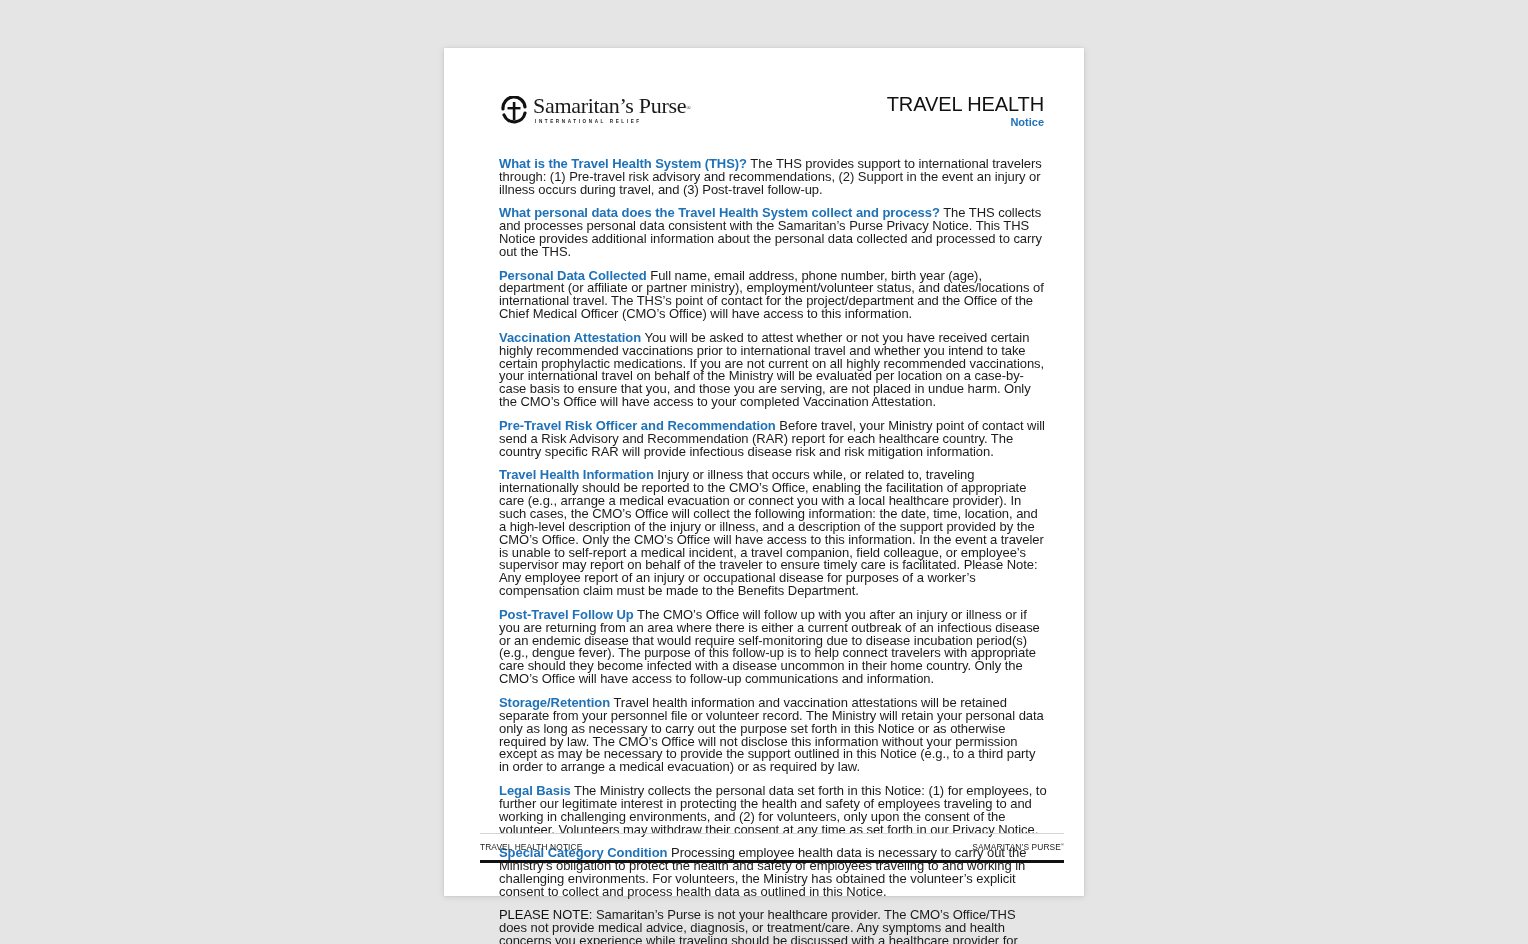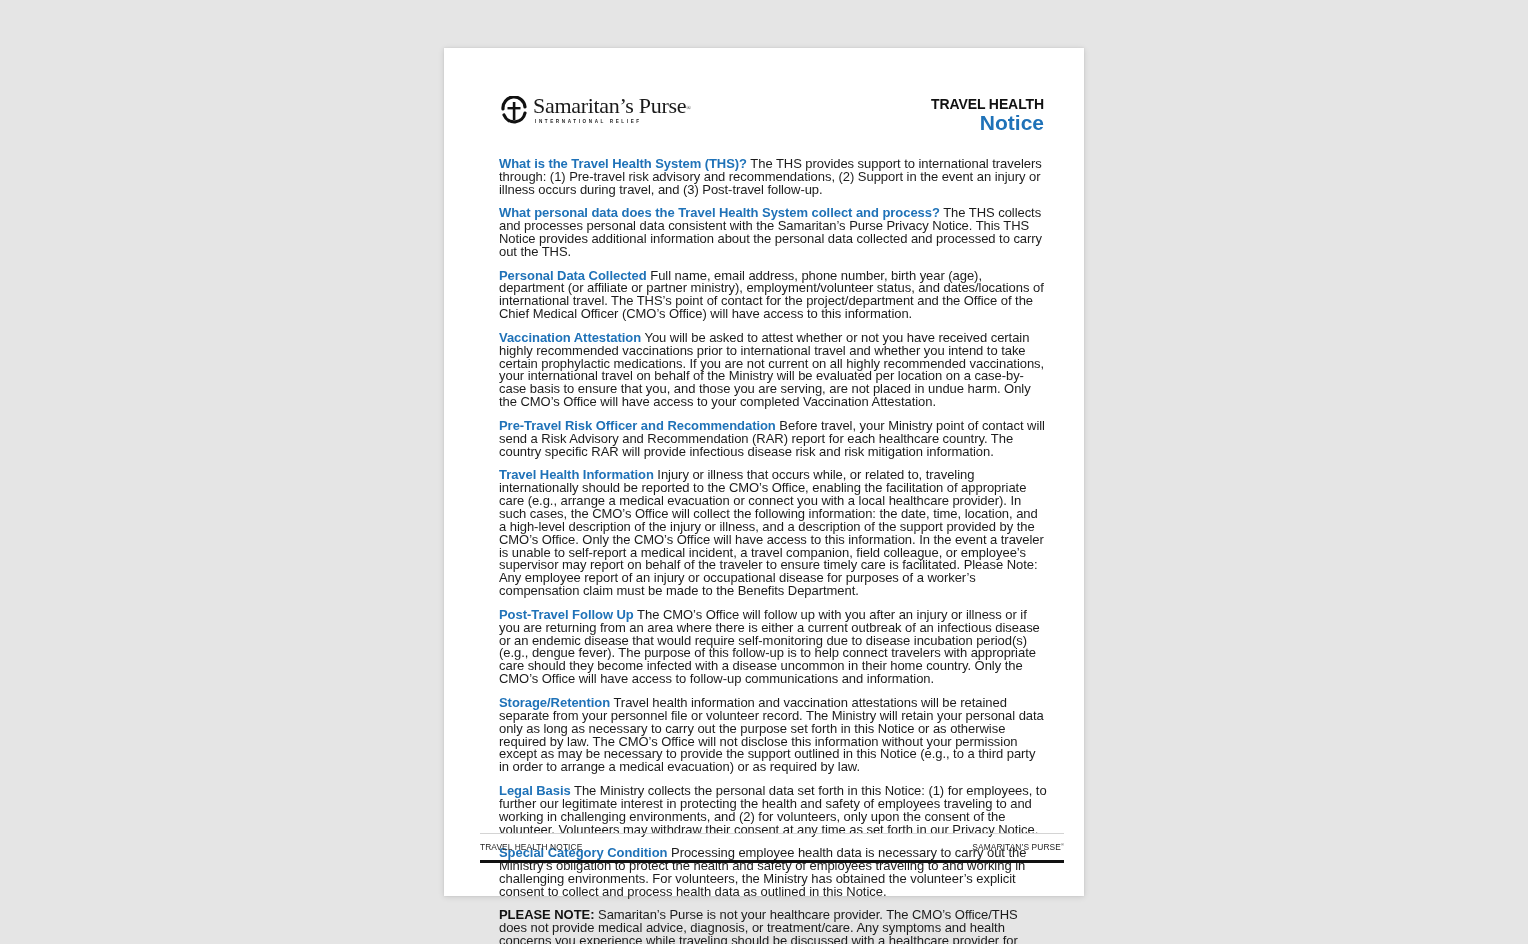--- a/index.html
+++ b/index.html
@@ -32,34 +32,34 @@
     .logo-name sup { font-size: 6px; vertical-align: top; position: relative; top: 2px; }
     .logo-sub {
       font-size: 4.6px; letter-spacing: 2.6px; color: #222;
       margin-top: 1px; margin-left: 2px; font-weight: bold;
     }
     .title-block {
       position: absolute;
       right: 40px; top: 47px;
       text-align: right;
     }
-    .title-main { font-size: 14px; font-weight: bold; color: #111; line-height: 18px; letter-spacing: -0.1px; }
-    .title-sub { font-size: 21px; font-weight: bold; color: #1f72b8; line-height: 19px; }
+    .title-main { font-size: 20px; font-weight: normal; color: #111; line-height: 18px; letter-spacing: -0.1px; }
+    .title-sub { font-size: 11px; font-weight: bold; color: #1f72b8; line-height: 19px; }
     .body {
       position: absolute;
       left: 55px; top: 110px;
       width: 548px;
     }
     .para {
       font-size: 13px; line-height: 12.9px; color: #1c1c1c;
       margin: 0 0 10.6px 0;
       letter-spacing: -0.05px;
     }
     .para .head { color: #1f72b8; font-weight: bold; }
-    .para .note-head { color: #111; font-weight: bold; margin-top: 43px; }
+    .para .note-head { color: #111; font-weight: normal; margin-top: 43px; }
     .footer-rule-top {
       position: absolute; left: 36px; top: 785px; width: 584px; height: 1px;
       background: #d4d4d4;
     }
     .footer-left {
       position: absolute; left: 36px; top: 794px;
       font-size: 8.4px; color: #222; letter-spacing: 0.1px;
     }
     .footer-right {
       position: absolute; right: 20px; top: 794px;

